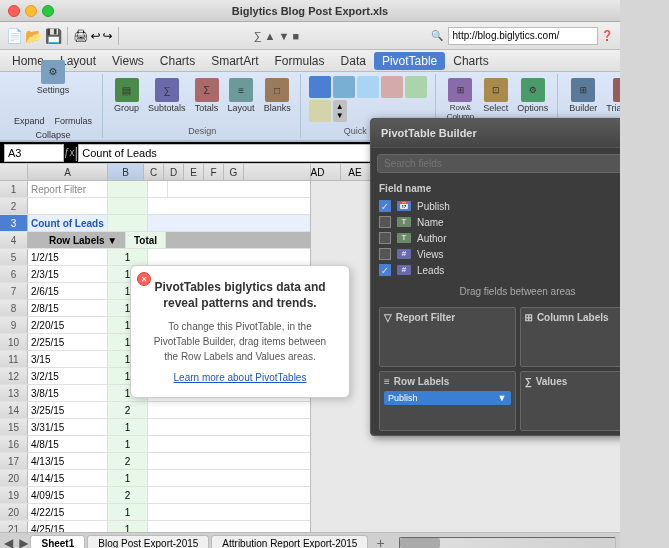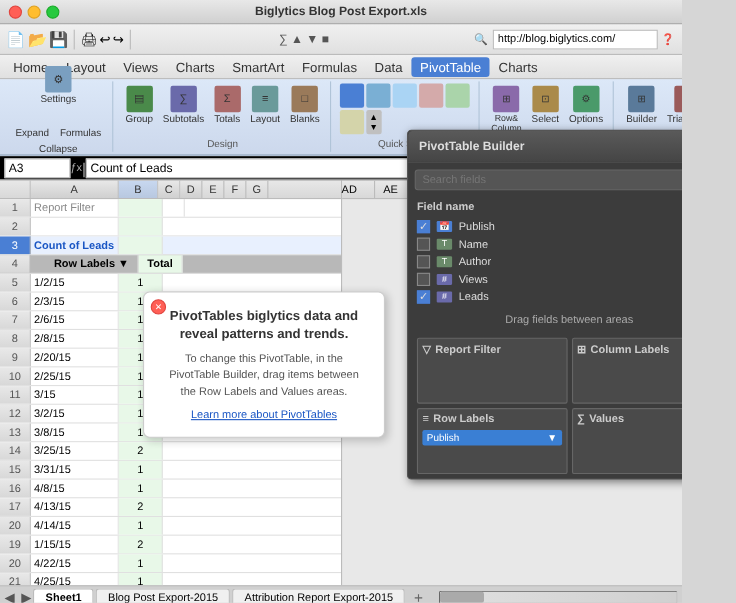--- a/index.html
+++ b/index.html
@@ -337,21 +337,21 @@
             <div class="cell a-col">4/13/15</div>
             <div class="cell b-col">2</div>
           </div>
         <div class="grid-row">
             <div class="cell row-num">20</div>
             <div class="cell a-col">4/14/15</div>
             <div class="cell b-col">1</div>
           </div>
         <div class="grid-row">
             <div class="cell row-num">19</div>
-            <div class="cell a-col">1/15/15</div>
+            <div class="cell a-col">4/09/15</div>
             <div class="cell b-col">2</div>
           </div>
         <div class="grid-row">
             <div class="cell row-num">20</div>
             <div class="cell a-col">4/22/15</div>
             <div class="cell b-col">1</div>
           </div>
         <div class="grid-row">
             <div class="cell row-num">21</div>
             <div class="cell a-col">4/25/15</div>

